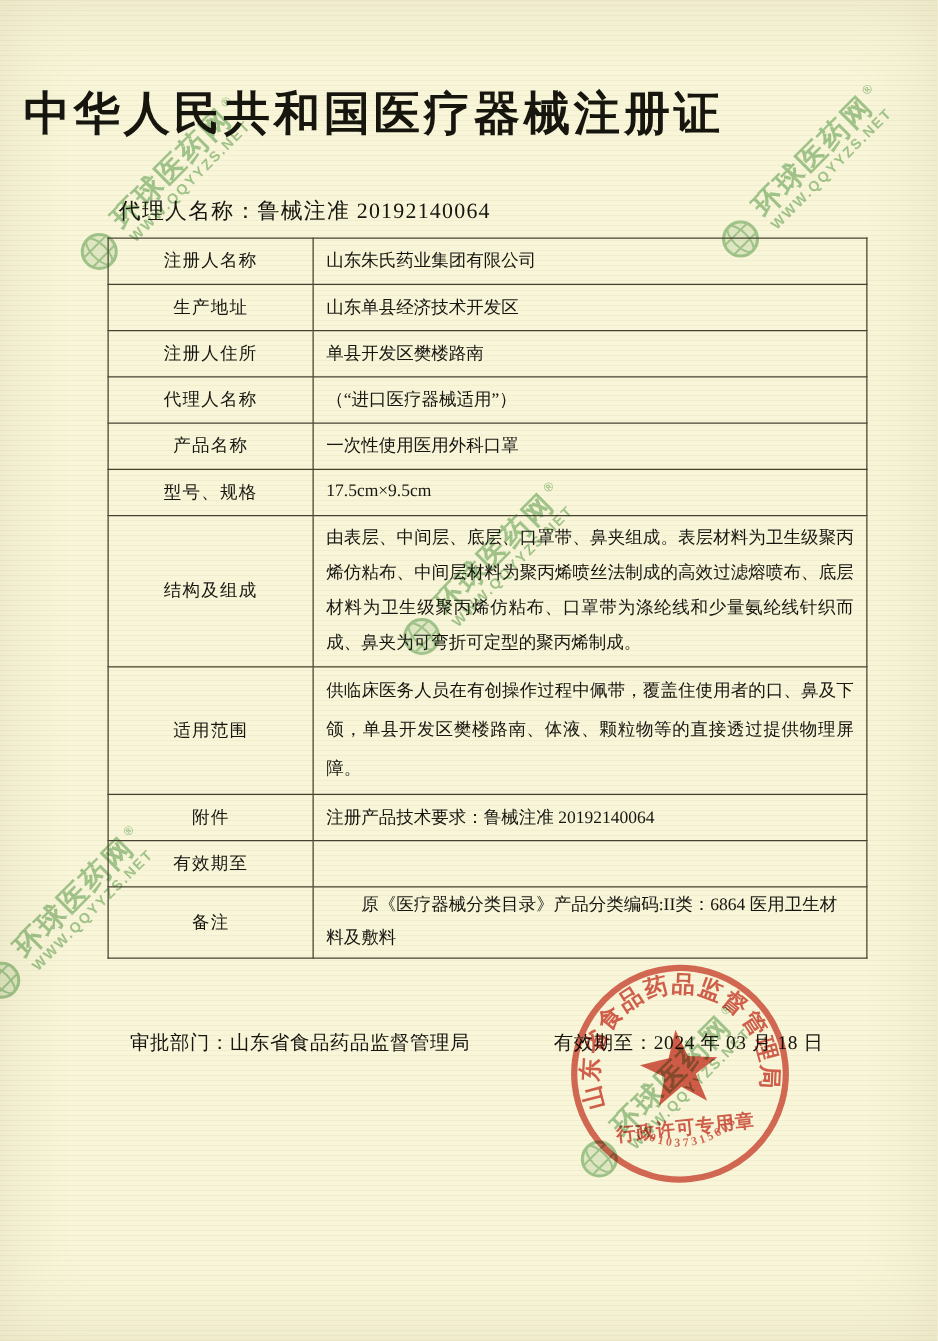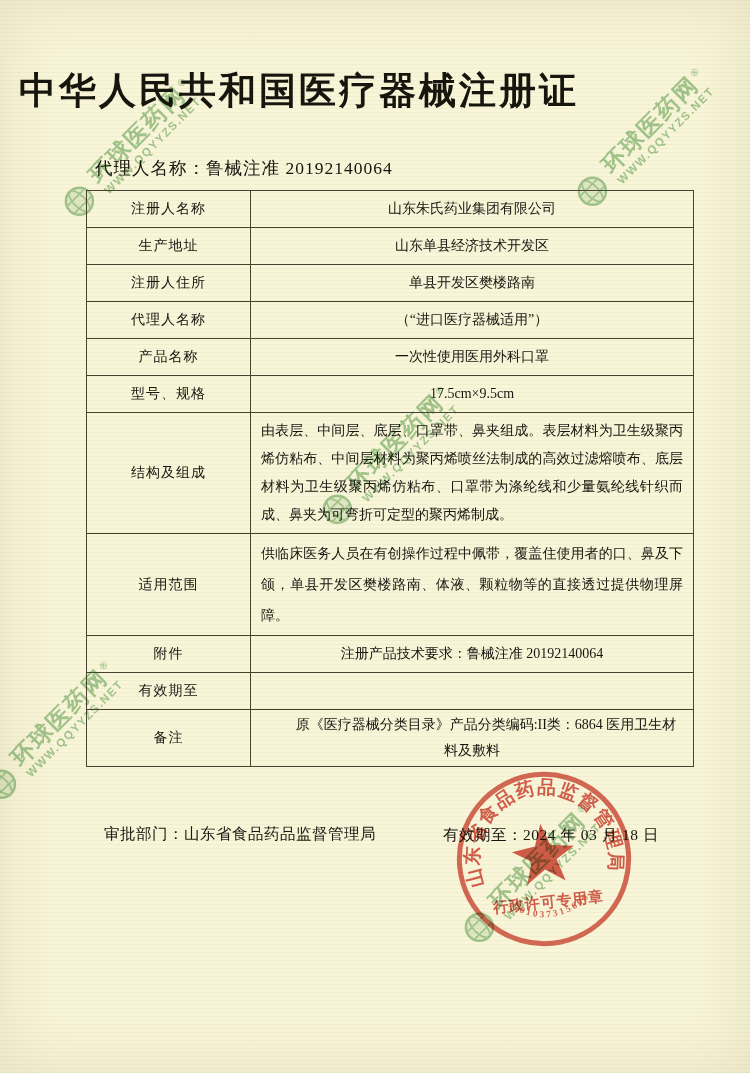--- a/index.html
+++ b/index.html
@@ -33,21 +33,21 @@
     border-collapse:collapse;table-layout:fixed;
     font-size:14px;
     margin-left:11px;
   }
   table.cert td{
     border:1.6px solid #45422f;
     padding:2px 10px;
     vertical-align:middle;
   }
   td.lbl{width:143px;text-align:center;padding:2px 4px;letter-spacing:1px;}
-  td.val{text-align:center;}
+  td.val{text-align:left;}
   tr.simple{height:37px;}
   tr.row-structure td.val{line-height:28px;padding:4px 10px;text-align:justify;text-justify:inter-character;}
   tr.row-scope td.val{line-height:31px;padding:4px 10px;text-align:justify;text-justify:inter-character;}
   tr.row-remark{height:53px;}
   tr.row-remark td.val{line-height:26px;text-indent:2em;}
   tr.row-other{height:37px;}
 
   .footer-dept{
     position:absolute;top:824px;left:104px;font-size:15.5px;letter-spacing:.5px;
   }

